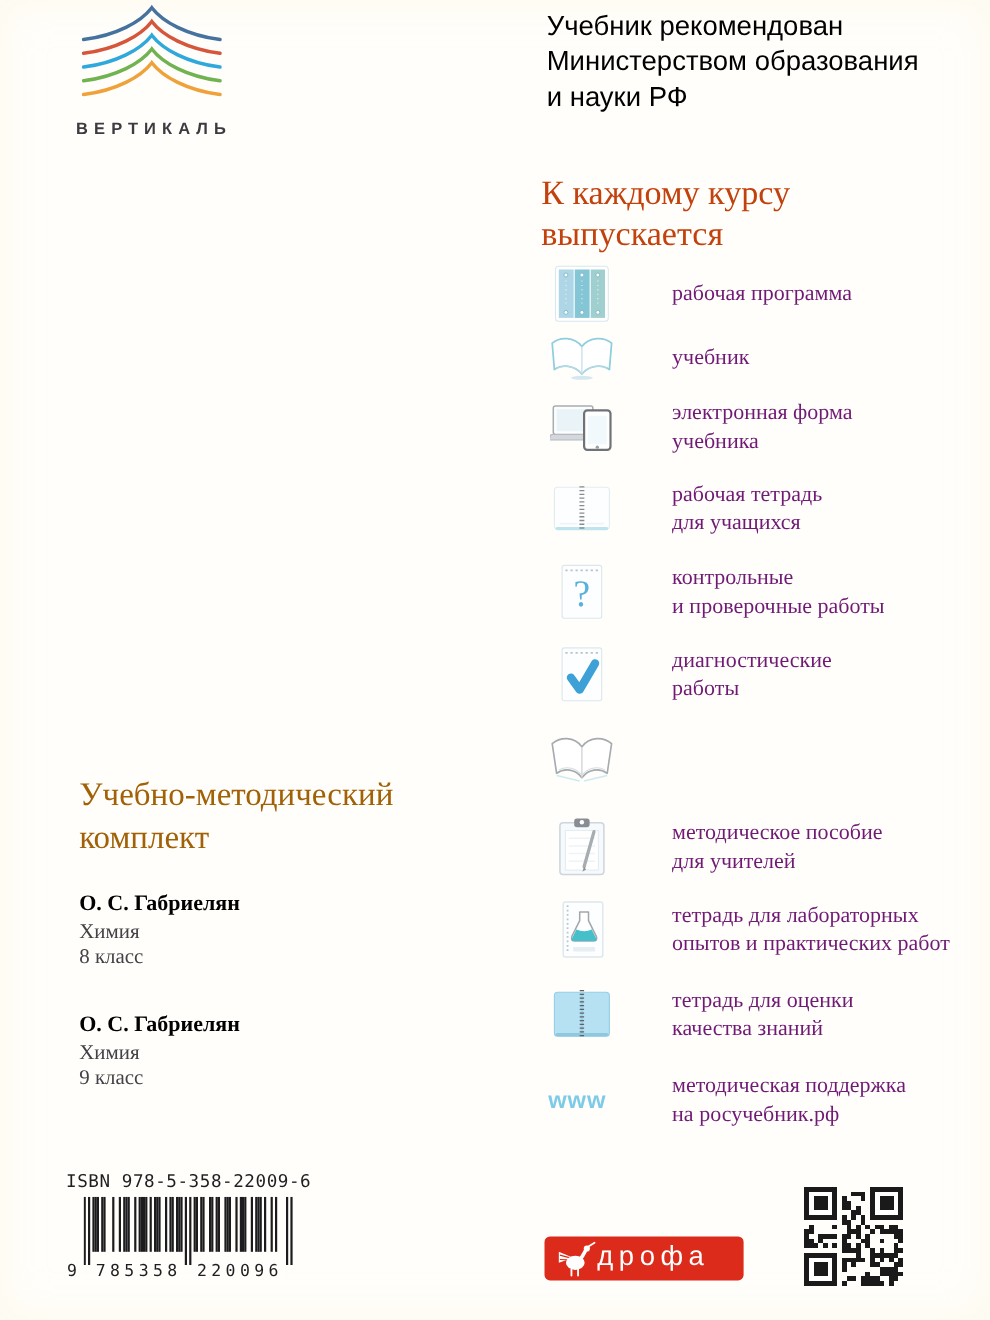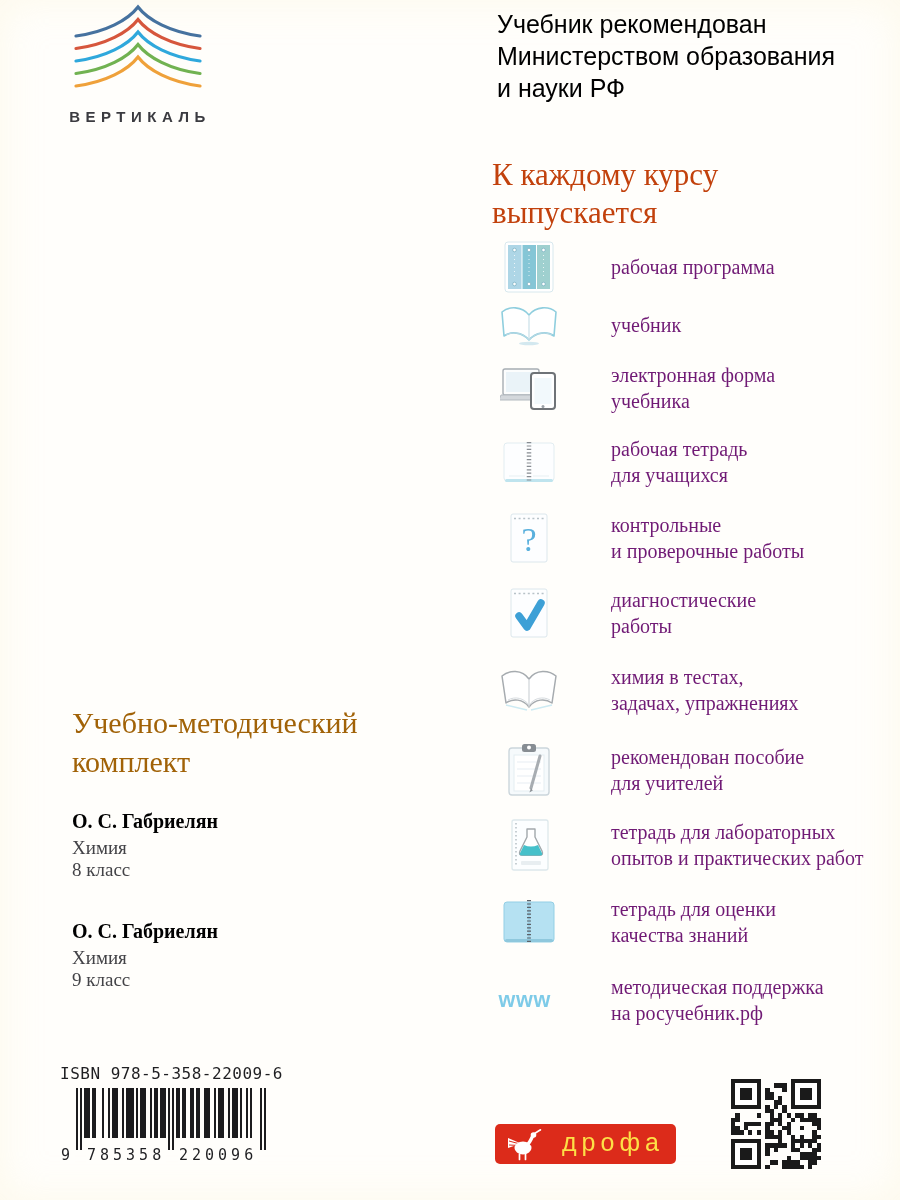--- a/index.html
+++ b/index.html
@@ -66,22 +66,22 @@
   }
   .bc-9{left:0;}
   .bc-g1{left:26px;}
   .bc-g2{left:118px;}
 
   .publisher-box{
     left:495px;top:1124px;width:181px;height:40px;border-radius:5px;
     background:#dc2b1a;display:flex;align-items:center;
   }
   .publisher-name{
-    color:#fde047;font-family:"Liberation Sans",sans-serif;
-    font-size:25px;letter-spacing:5px;margin-left:19px;padding-bottom:3px;
+    color:#ffffff;font-family:"Liberation Sans",sans-serif;
+    font-size:25px;letter-spacing:5px;margin-left:0;padding-bottom:3px;
   }
   .qr{left:731px;top:1079px;}
 </style>
 </head>
 <body>
 
 <div class="abs logo">
   <svg width="150" height="84" viewBox="0 0 150 84">
     <g fill="none" stroke-width="3.2" stroke-linecap="round">
       <path class="arc" d="M14 32 C44 28 66 16 76 3 C86 16 108 28 138 32" stroke="#46729f"></path>
@@ -193,42 +193,40 @@
 
 <div class="product-row" style="top:658px">
   <div class="icon-slot">
     <svg width="60" height="50" viewBox="0 0 60 50">
       <path d="M30 14 C23 4 10 5 3 11 L7 38 C14 33 24 34 30 42 C36 34 46 33 53 38 L57 11 C50 5 37 4 30 14 Z" fill="#ffffff" stroke="#a6abaf" stroke-width="1.5" stroke-linejoin="round"></path>
       <path d="M30 14 L30 42" stroke="#cfd4d8" stroke-width="1.2"></path>
       <path d="M9 35 C16 31 25 33 30 40 C35 33 44 31 51 35" fill="none" stroke="#d7dce0" stroke-width="1"></path>
       <path d="M7 40 L28 45 M53 40 L32 45" stroke="#cdeaf2" stroke-width="1.5"></path>
     </svg>
   </div>
-  <div class="product-label preline">химия в тестах,
-задачах, упражнениях</div>
 </div>
 
 <div class="product-row" style="top:738px">
   <div class="icon-slot">
     <svg width="52" height="58" viewBox="0 0 52 58">
       <rect x="6" y="7" width="40" height="47" rx="3" fill="#f6fafc" stroke="#ccd6dc" stroke-width="1.4"></rect>
       <rect x="11" y="14" width="30" height="36" fill="#ffffff" stroke="#e4edf1"></rect>
       <g stroke="#eef3f6" stroke-width="1.4">
         <line x1="14" y1="21" x2="38" y2="21"></line>
           <line x1="14" y1="28" x2="38" y2="28"></line>
         <line x1="14" y1="35" x2="38" y2="35"></line>
           <line x1="14" y1="42" x2="38" y2="42"></line>
       </g>
       <rect x="19" y="3" width="14" height="8" rx="2.5" fill="#878d93"></rect>
       <circle cx="26" cy="6.5" r="2" fill="#ffffff"></circle>
       <path d="M37 15 L28 47" stroke="#a8adb2" stroke-width="3" stroke-linecap="round"></path>
       <path d="M28 47 L26.4 51.5 L29.8 49.4 Z" fill="#8e9398"></path>
     </svg>
   </div>
-  <div class="product-label preline">рекомендован пособие
+  <div class="product-label preline">методическое пособие
 для учителей</div>
 </div>
 
 <div class="product-row" style="top:813px">
   <div class="icon-slot">
     <svg width="46" height="58" viewBox="0 0 46 58">
       <rect x="6" y="4" width="36" height="50" rx="2" fill="#fcfeff" stroke="#dde8ec" stroke-width="1.3"></rect>
       <line x1="10" y1="7" x2="10" y2="51" stroke="#b9c3c8" stroke-width="1.6" stroke-dasharray="1.6 2.4"></line>
       <path d="M21 13 h8 v8 l7 14 q1.8 4.4 -2.8 4.4 h-16.4 q-4.6 0 -2.8 -4.4 l7 -14 z" fill="#ffffff" stroke="#a2a8ac" stroke-width="1.4" stroke-linejoin="round"></path>
       <path d="M18 29 l-3.8 7.8 q-1.4 2.6 1.4 2.6 h18.8 q2.8 0 1.4 -2.6 L32 29 q-7 3.2 -14 0 z" fill="#45c0ca"></path>

